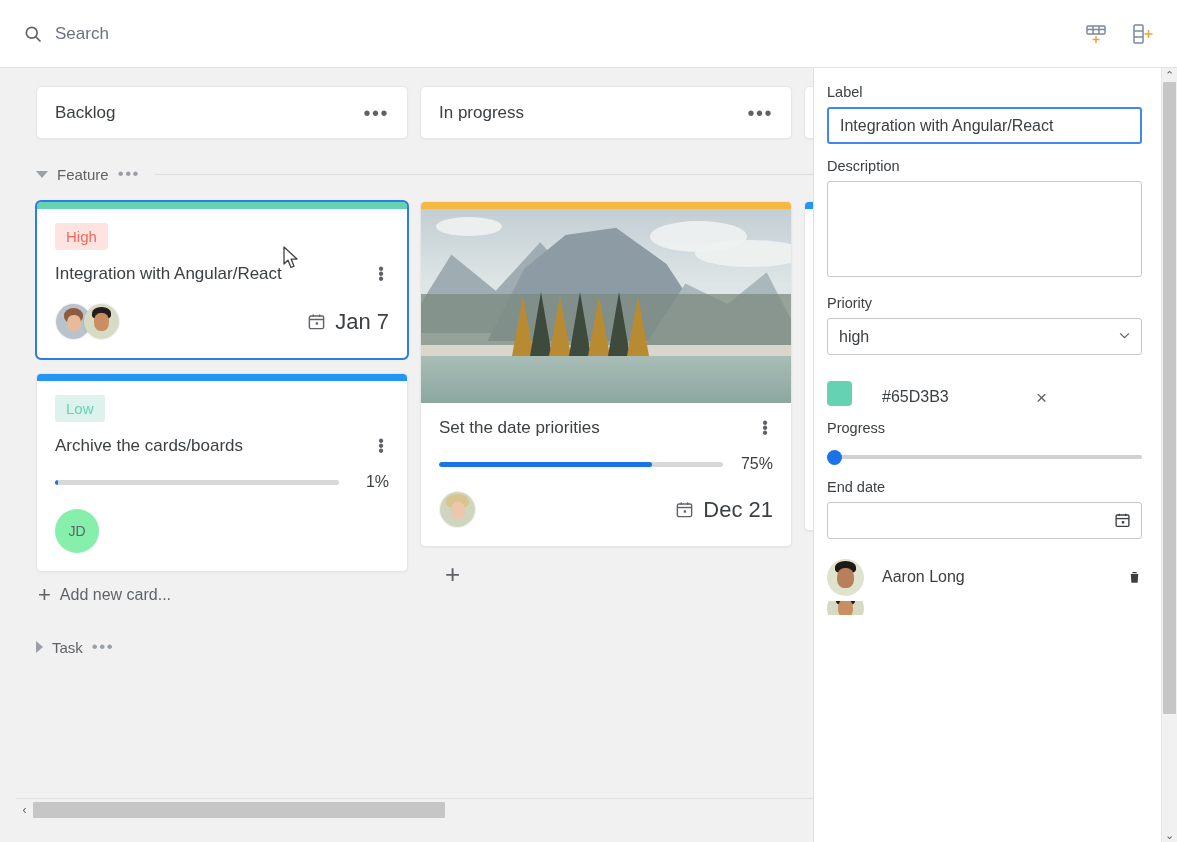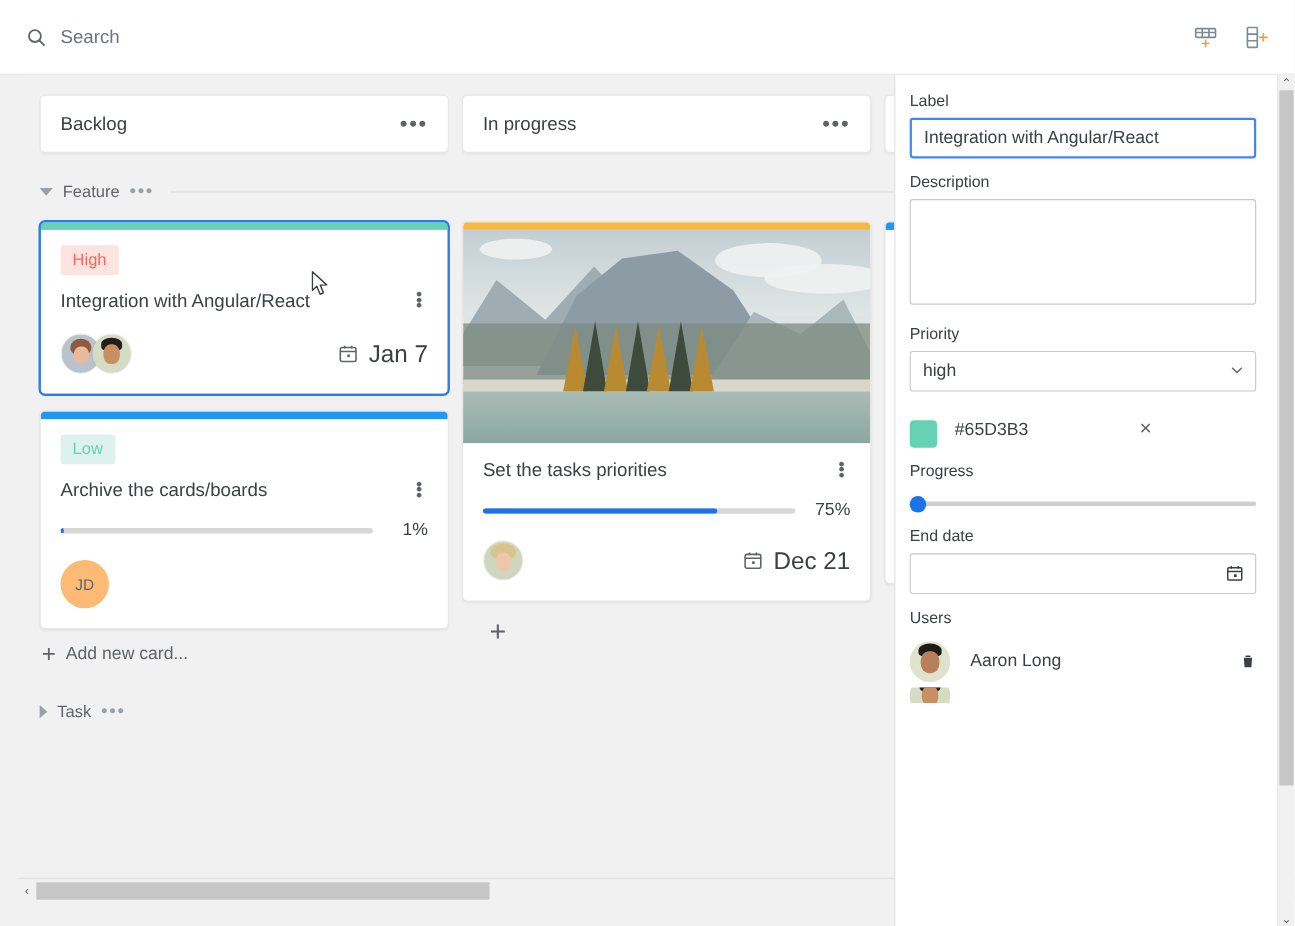--- a/index.html
+++ b/index.html
@@ -181,21 +181,21 @@
   }
   .avatars { display: flex; align-items: center; }
   .avatar {
     width: 37px; height: 37px; border-radius: 50%;
     overflow: hidden; position: relative;
     border: 1px solid rgba(0,0,0,0.06);
     flex: 0 0 37px;
   }
   .avatar + .avatar { margin-left: -9px; }
   .avatar.initials {
-    background: #fdba74; color: #5f6368;
+    background: #86efac; color: #5f6368;
     display: flex; align-items: center; justify-content: center;
     font-size: 14px; width: 44px; height: 44px; flex: 0 0 44px;
     border: none;
   }
   .due {
     margin-left: auto;
     display: flex; align-items: center; gap: 9px;
     font-size: 22px; color: #3c4043;
   }
   .cal-icon { width: 19px; height: 19px; display: block; color: #5f6368; }
@@ -290,21 +290,21 @@
     padding: 0 30px 0 11px;
     font-family: "Liberation Sans", sans-serif;
     font-size: 16px; color: #3c4043;
     background: #fff; outline: none;
     -webkit-appearance: none; appearance: none; cursor: pointer;
   }
   .select-caret {
     position: absolute; right: 12px; top: 14px;
     width: 11px; height: 7px; pointer-events: none; color: #5f6368;
   }
-  .color-row { display: flex; align-items: flex-start; gap: 16px; margin-top: 26px; }
+  .color-row { display: flex; align-items: flex-end; gap: 30px; margin-top: 26px; }
   .color-swatch {
     width: 25px; height: 25px; border-radius: 4px; flex: 0 0 25px;
     cursor: pointer;
   }
   .color-hex { font-size: 16px; color: #3c4043; }
   .color-clear {
     margin-left: auto; margin-right: 95px;
     color: #5f6368; font-size: 19px; cursor: pointer; line-height: 16px;
   }
   .slider-row { padding-top: 6px; }
@@ -552,21 +552,21 @@
                   <span class="tree dark" style="left:43%;"></span>
                   <span class="tree gold" style="left:55%;"></span>
                   <span class="tree dark" style="left:68%;"></span>
                   <span class="tree gold" style="left:80%;"></span>
                 </span>
                 <span class="ls-water"></span>
               </span>
             </div>
             <div class="card-body">
               <div class="card-title-row">
-                <div class="card-title">Set the tasks priorities</div>
+                <div class="card-title">Set the date priorities</div>
                 <div class="kebab">
                   <span>•</span>
                     <span>•</span>
                     <span>•</span>
                 </div>
               </div>
               <div class="progress-row">
                 <div class="progress-track">
                   <div class="progress-fill" style="width:75%"></div>
                 </div>
@@ -668,21 +668,20 @@
             <rect x="3" y="5" width="18" height="16" rx="1.5"></rect>
             <line x1="3" y1="10" x2="21" y2="10"></line>
             <line x1="7.5" y1="3" x2="7.5" y2="6.5"></line>
             <line x1="16.5" y1="3" x2="16.5" y2="6.5"></line>
             <rect x="11" y="13.5" width="3.5" height="3.5" fill="currentColor" stroke="none"></rect>
           </svg>
         </div>
       </div>
 
       <div class="field-block">
-        <span class="field-label">Users</span>
         <div class="user-row">
           <span class="user-avatar">
               <span class="ava-art ava-d"></span>
             </span>
           <span class="user-name">Aaron Long</span>
           <svg class="trash-icon" viewBox="0 0 24 24" fill="currentColor">
             <path d="M6 7h12l-1 14H7L6 7zm3-3h6l1 2H8l1-2z"></path>
           </svg>
         </div>
         <div class="user-row" style="height:14px;overflow:hidden;">

